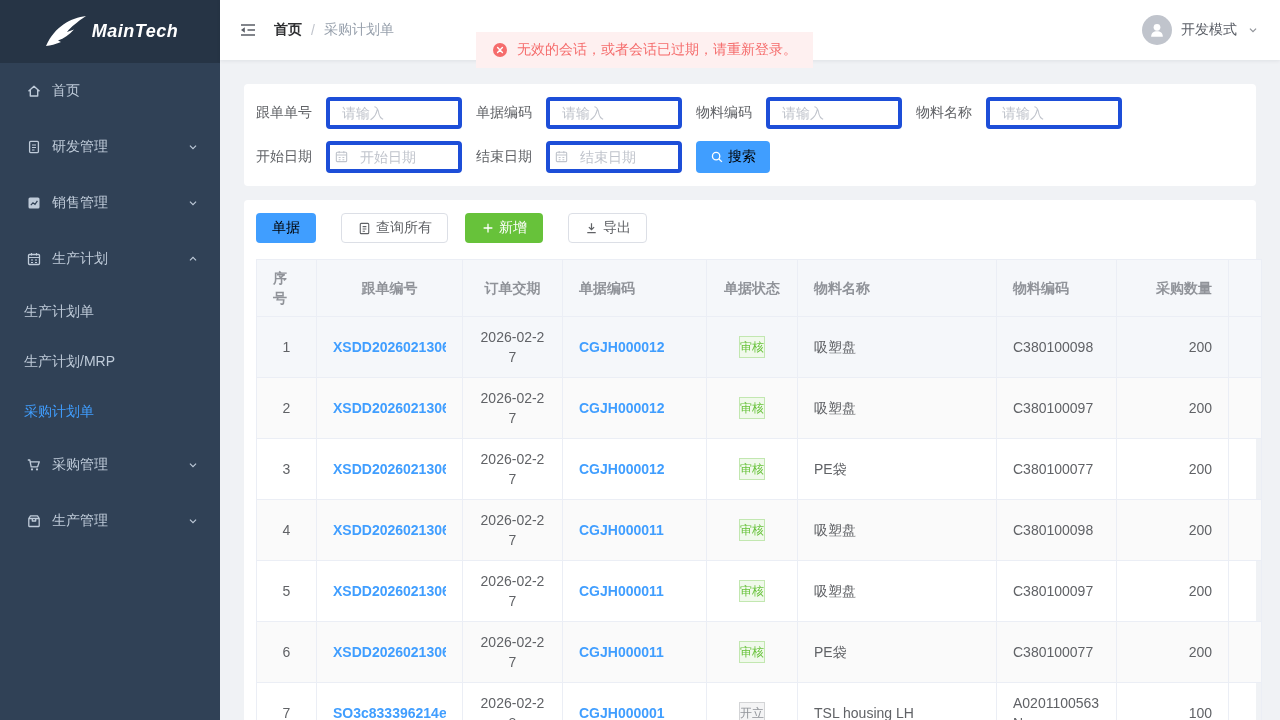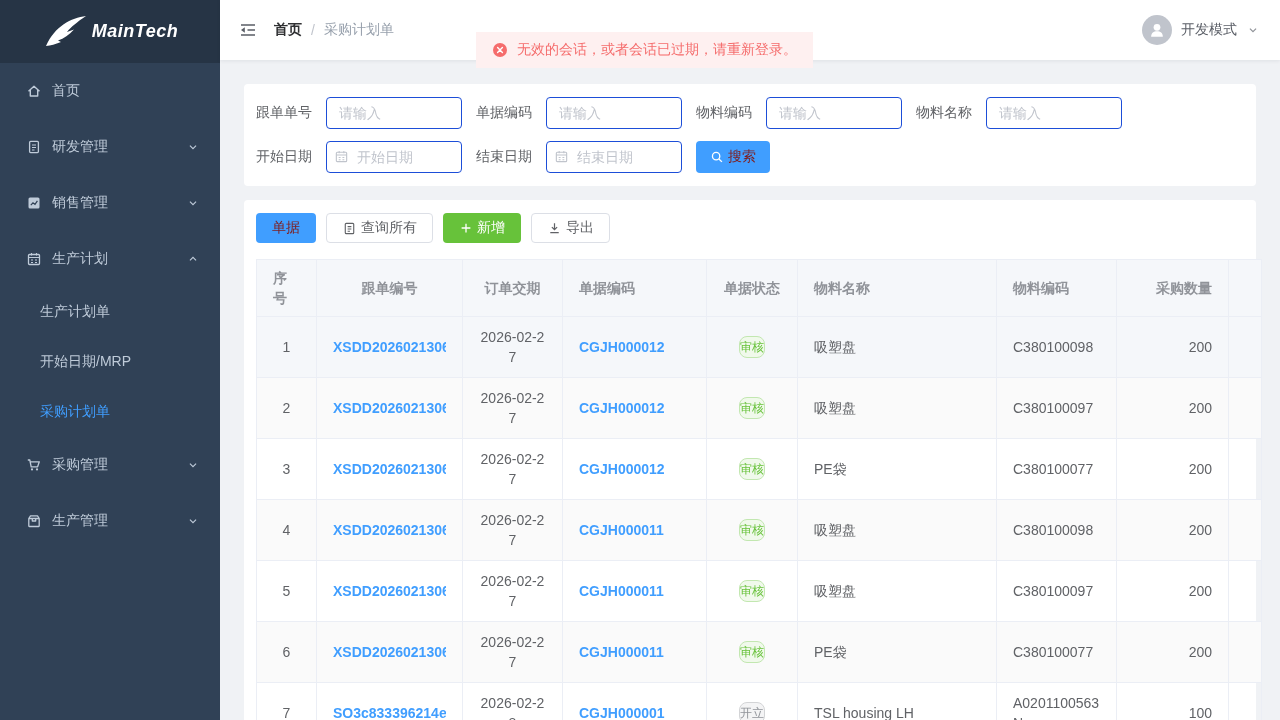--- a/index.html
+++ b/index.html
@@ -12,21 +12,21 @@
   }
   
   .sidebar { width:220px; flex-shrink:0; background:#304156; display:flex; flex-direction:column; }
   .logo { height:63px; background:#263445; display:flex; align-items:center; justify-content:center; gap:4px; }
   .logo-text { color:#fff; font-style:italic; font-weight:bold; font-size:18px; letter-spacing:.5px; }
   .menu { flex:1; overflow:hidden; }
   .menu-item { height:56px; display:flex; align-items:center; padding:0 20px 0 26px; color:#bfcbd9; cursor:pointer; }
   .menu-item .mi-label { margin-left:10px; }
   .menu-item .arrow { margin-left:auto; display:flex; color:#bfcbd9; }
   .menu-item .mi-icon { display:flex; }
-  .submenu-item { height:50px; display:flex; align-items:center; padding-left:40px; color:#bfcbd9; cursor:pointer; }
+  .submenu-item { height:50px; display:flex; align-items:center; padding-left:24px; color:#bfcbd9; cursor:pointer; }
   .submenu-item.active { color:#409EFF; }
   
   .main { flex:1; min-width:0; display:flex; flex-direction:column; }
   .topbar { height:60px; background:#fff; display:flex; align-items:center; padding:0 20px 0 18px; position:relative; box-shadow:0 1px 4px rgba(0,21,41,.08); z-index:2; }
   .fold { display:flex; color:#5a5e66; cursor:pointer; }
   .breadcrumb { margin-left:16px; display:flex; align-items:center; gap:9px; }
   .bc-home { color:#303133; font-weight:bold; }
   .bc-sep { color:#c0c4cc; }
   .bc-current { color:#97a0ac; }
   .alert { position:absolute; left:256px; top:12px; height:36px; background:#fef0f0; border-radius:0; display:flex; align-items:center; gap:9px; padding:0 16px;margin-top:20px; }
@@ -34,43 +34,43 @@
   .userbox { margin-left:auto; display:flex; align-items:center; gap:9px; cursor:pointer; }
   .avatar { width:30px; height:30px; border-radius:50%; background:#c0c4cc; display:flex; align-items:center; justify-content:center; }
   .user-name { color:#5a5e66; }
   
   .content { flex:1; padding:24px; overflow:hidden; }
   .card { background:#fff; border-radius:4px; }
   .filter-card { padding:13px 12px; }
   .filter-row { display:flex; align-items:center; gap:14px; }
   .filter-row + .filter-row { margin-top:12px; }
   .f-label { width:56px; flex-shrink:0; color:#606266; }
-  .f-input { width:136px; height:32px; border:1px solid #1d4ed8; border-radius:4px; padding:0 12px; font-size:14px; color:#606266; outline:none; font-family:inherit; }
+  .f-input { width:136px; height:32px; border:4px solid #1d4ed8; border-radius:4px; padding:0 12px; font-size:14px; color:#606266; outline:none; font-family:inherit; }
   .f-input::placeholder { color:#c0c4cc; }
   .date-wrap { position:relative; width:136px; }
   .date-wrap .f-input { width:136px; padding-left:30px; }
   .date-wrap .cal { position:absolute; left:8px; top:8px; color:#c0c4cc; display:flex; }
   .btn { height:32px; border-radius:4px; border:1px solid transparent; display:inline-flex; align-items:center; justify-content:center; gap:4px; padding:0 15px; font-size:14px; cursor:pointer; font-family:inherit; }
-  .btn-primary { background:#409EFF; color:#7f1d1d; }
+  .btn-primary { background:#409EFF; color:#000000; }
   .btn-success { background:#67C23A; color:#fff; }
-  .btn-default { background:#fff; border-color:#dcdfe6; color:#606266; }
+  .btn-default { background:#fff; border-color:#dcdfe6; color:#606266;margin-left:8px; }
   
   .table-card { margin-top:14px; padding:13px 12px; }
-  .toolbar { display:flex; align-items:center; gap:10px; }
+  .toolbar { display:flex; align-items:center; gap:17px; }
   .toolbar .btn { height:30px; }
   table { width:100%; border-collapse:collapse; margin-top:16px; table-layout:fixed; }
   th, td { border:1px solid #ebeef5; padding:8px 16px; line-height:20px; font-size:14px; }
   th { background:#f5f7fa; color:#909399; font-weight:bold; text-align:left; }
   td { color:#606266; word-break:break-all; }
   tbody td { padding:10px 16px; }
   tbody tr:nth-child(even) { background:#fafafa; }
   tbody tr.hl { background:#f5f7fa; }
   .cell-clip { white-space:nowrap; overflow:hidden; display:block; }
   .link { color:#409EFF; font-weight:bold; cursor:pointer; }
-  .badge { display:inline-block; font-size:12px; line-height:16px; padding:2px 0; border-radius:8px; }
+  .badge { display:inline-block; font-size:12px; line-height:16px; padding:2px 0; border-radius:0; }
   .badge-success { color:#67C23A; background:#f0f9eb; border:1px solid #c2e7b0; }
   .badge-info { color:#909399; background:#f4f4f5; border:1px solid #d3d4d6; }
 </style>
 </head>
 <body>
 
 <aside class="sidebar">
   <div class="logo">
     <span style="display:flex">
       <svg width="46" height="38" viewBox="0 0 46 38">
@@ -125,21 +125,21 @@
         </span>
         <span class="mi-label">生产计划</span>
         <span class="arrow">
           <svg width="14" height="14" viewBox="0 0 16 16">
             <path d="M4.5 9.5 L8 6 L11.5 9.5" stroke="currentColor" stroke-width="1.3" fill="none"></path>
           </svg>
         </span>
       </div>
       <div>
         <div class="submenu-item">生产计划单</div>
-        <div class="submenu-item">开始日期/MRP</div>
+        <div class="submenu-item">生产计划/MRP</div>
         <div class="submenu-item active">采购计划单</div>
       </div>
       <div class="menu-item">
         <span class="mi-icon">
           <svg width="16" height="16" viewBox="0 0 16 16">
             <path d="M1.8 3 H3.8 L5.2 9.8 H11.6 L13.3 4.8 H4.3" stroke="currentColor" stroke-width="1.3" fill="none" stroke-linejoin="round"></path>
             <circle cx="6" cy="12.4" r="1.1" fill="currentColor"></circle>
             <circle cx="11" cy="12.4" r="1.1" fill="currentColor"></circle>
           </svg>
         </span>

